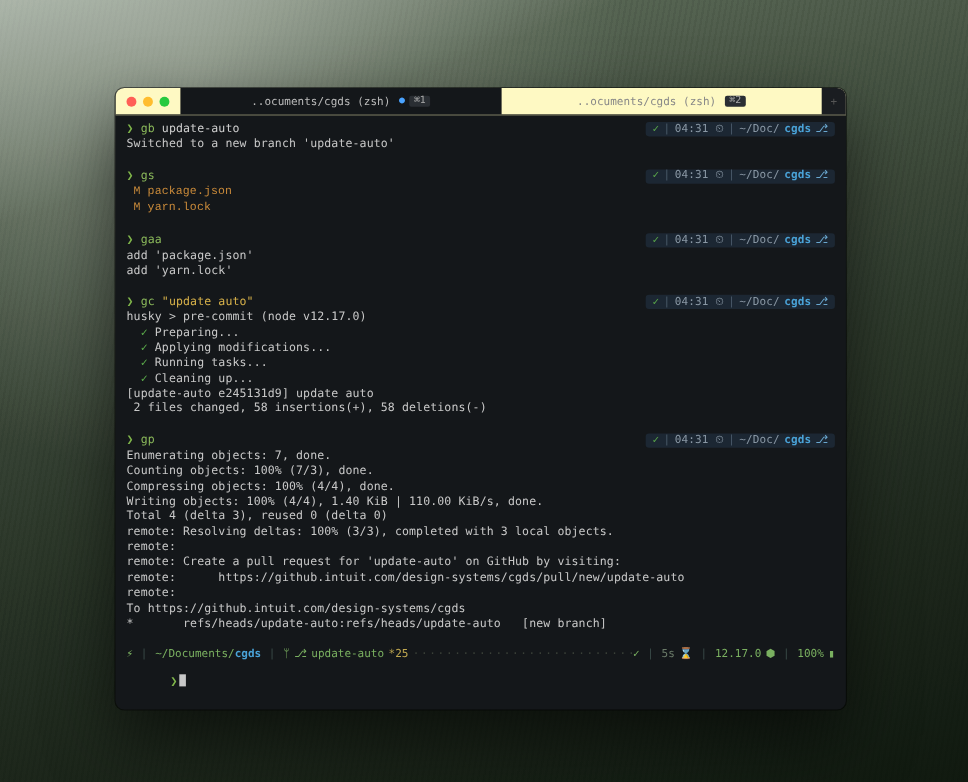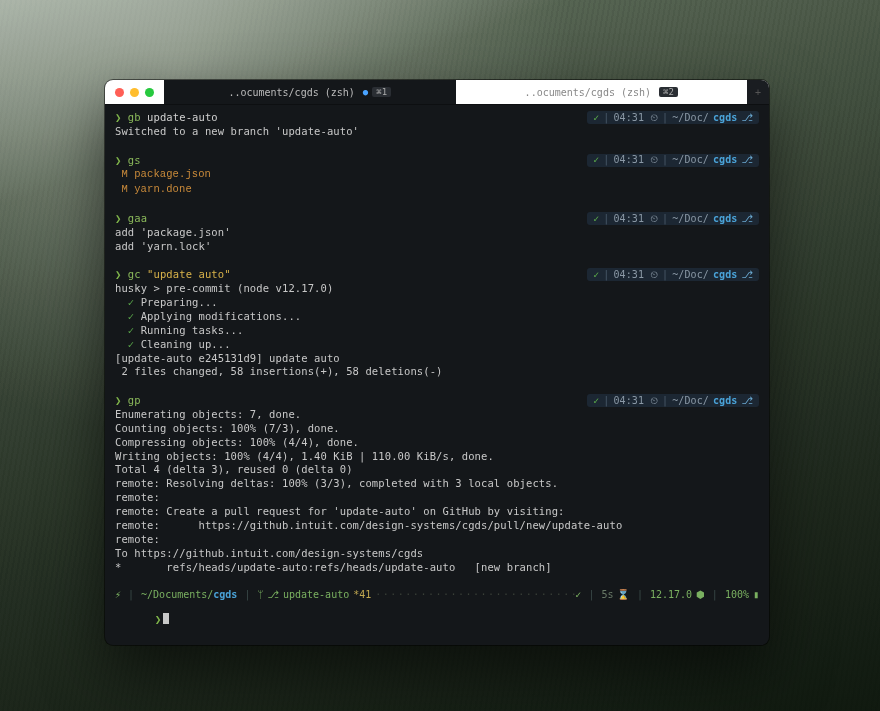--- a/index.html
+++ b/index.html
@@ -29,21 +29,21 @@
     border-radius: 8px;
     box-shadow: 0 25px 60px rgba(0,0,0,0.55), 0 0 0 1px rgba(0,0,0,0.5);
     color: #c8c8c8;
     display: flex; flex-direction: column;
     overflow: hidden;
   }
   .titlebar {
     height: 24px;
     display: flex;
     align-items: stretch;
-    background: #ffffff;
+    background: #fef9c3;
     border-bottom: 1px solid #0d0f11;
     font-size: 10px;
   }
   .dots { display:flex; align-items:center; gap:6px; padding:0 10px;}
   .dot { width:9px; height:9px; border-radius:50%; }
   .dot.r{background:#ff5f56;} .dot.y{background:#ffbd2e;} .dot.g{background:#27c93f;}
   .tab {
     flex:1; display:flex; align-items:center; justify-content:center; gap:8px;
     color:#888; position:relative;
   }
@@ -132,21 +132,21 @@
         <div class="row">Switched to a new branch 'update-auto'</div>
       </div>
       <div class="row">&nbsp;</div>
       <div class="blk">
         <div class="row"><span class="prompt">❯</span> <span class="cmd-alias">gs</span><span class="rps">
     <span class="ok">✓</span><span class="sep">|</span>
     <span class="time">04:31 ⏲</span><span class="sep">|</span>
     <span class="path">~/Doc/</span><span class="dir">cgds</span>
     <span class="br">⎇</span></span></div>
         <div class="row"><span class="mod"> M package.json</span></div>
-        <div class="row"><span class="mod"> M yarn.done</span></div>
+        <div class="row"><span class="mod"> M yarn.lock</span></div>
       </div>
       <div class="row">&nbsp;</div>
       <div class="blk">
         <div class="row"><span class="prompt">❯</span> <span class="cmd-alias">gaa</span><span class="rps">
     <span class="ok">✓</span><span class="sep">|</span>
     <span class="time">04:31 ⏲</span><span class="sep">|</span>
     <span class="path">~/Doc/</span><span class="dir">cgds</span>
     <span class="br">⎇</span></span></div>
         <div class="row">add 'package.json'</div>
         <div class="row">add 'yarn.lock'</div>
@@ -191,21 +191,21 @@
   <div class="bottom">
     <div class="statusline">
       <span class="seg">
         <span class="grn">⚡</span>
         <span class="sep">|</span>
         <span><span class="grn">~/Documents/</span><span class="cyan">cgds</span></span>
         <span class="sep">|</span>
         <span class="grn">ᛘ</span>
         <span class="grn">⎇</span>
         <span class="grn">update-auto</span>
-        <span class="yel">*41</span>
+        <span class="yel">*25</span>
       </span>
       <span class="fill">······························</span>
       <span class="seg">
         <span class="grn">✓</span>
         <span class="sep">|</span>
         <span>5s</span>
         <span>⌛</span>
         <span class="sep">|</span>
         <span class="grn">12.17.0</span>
         <span class="grn">⬢</span>

